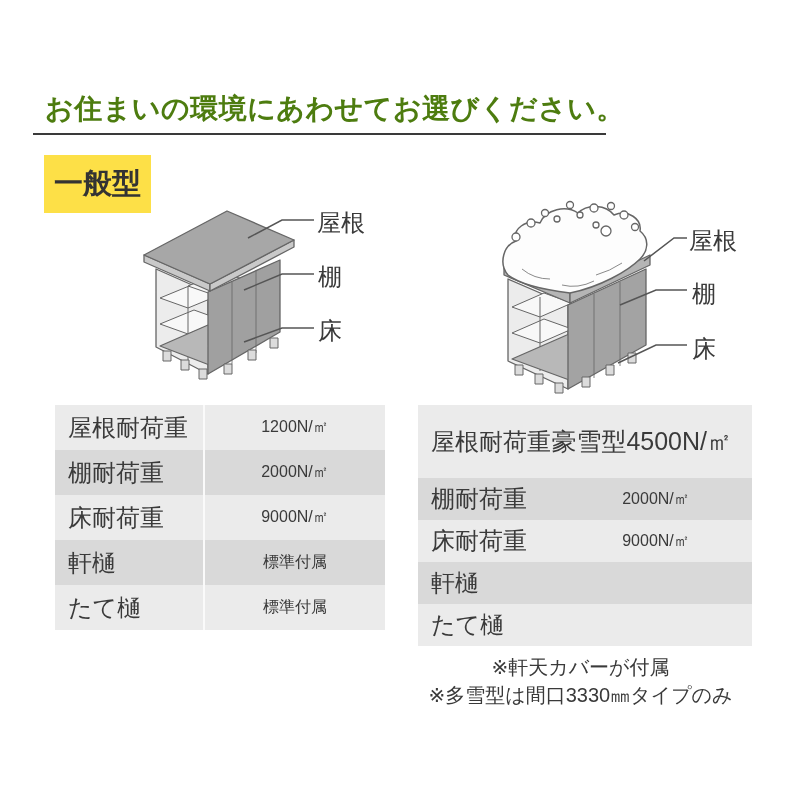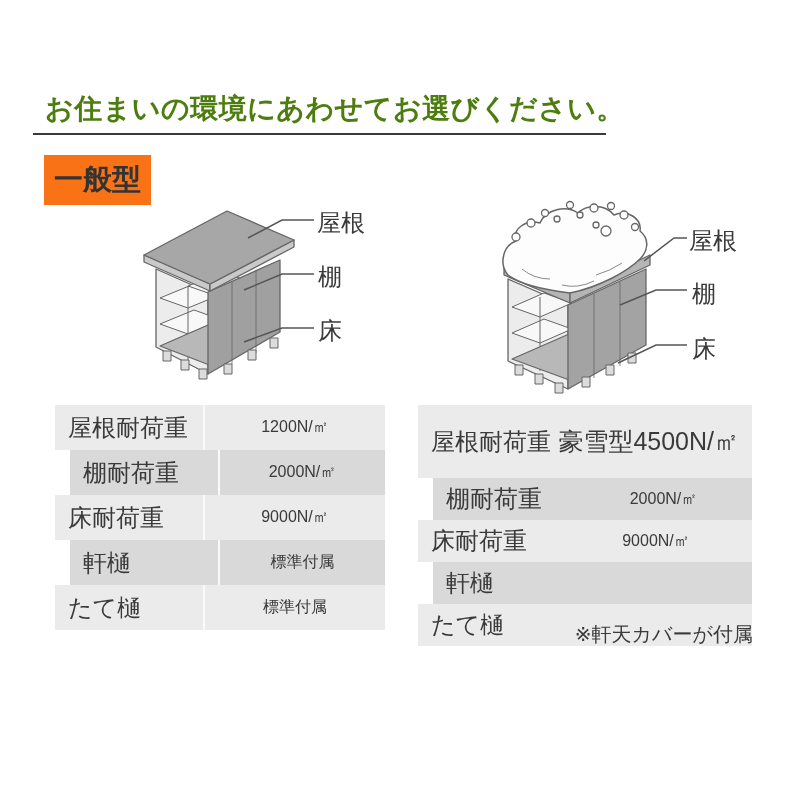--- a/index.html
+++ b/index.html
@@ -10,21 +10,21 @@
   }
   .title {
     position:absolute; left:45px; top:90px;
     font-size:28px; font-weight:600; letter-spacing:0.5px; color:#4d7c0f;
     white-space:nowrap;
   }
   .title-underline {
     position:absolute; left:33px; top:133px; width:573px; height:2px; background:#3a3a3a;
   }
   .badge {
-    position:absolute; top:155px; height:50px; background:#f97316;
+    position:absolute; top:155px; height:58px; background:#fde047;
     display:flex; align-items:center; padding:0 10px; box-sizing:border-box;
     font-size:29px; font-weight:600; color:#333; white-space:nowrap;
   }
   .badge-general { left:44px; }
   .badge-snow { left:408px; }
   .fig { position:absolute; }
   .fig-general { left:132px; top:196px; }
   .fig-snow { left:478px; top:193px; }
   .fig-label { position:absolute; font-size:24px; font-weight:500; color:#3a3a3a; white-space:nowrap; }
   
@@ -34,37 +34,37 @@
   
   .sl-roof  { left:689px; top:225px; }
   .sl-shelf { left:692px; top:278px; }
   .sl-floor { left:692px; top:333px; }
 
   .spec-table { position:absolute; }
   .table-general { left:55px; top:405px; width:330px; }
   .table-snow    { left:418px; top:405px; width:334px; }
   .row { display:flex; align-items:center; box-sizing:border-box; }
   .row.light { background:#ebebeb; }
-  .row.dark  { background:#d9d9d9;margin-left:15px; }
+  .row.dark  { background:#d9d9d9; }
   .table-general .row { height:45px; }
   .table-snow .row { height:42px; }
   .table-snow .row.tall { height:73px; }
   .cell-label {
     padding-left:13px; font-size:24px; font-weight:500; box-sizing:border-box; white-space:nowrap;
   }
   .table-general .cell-label { width:148px; }
   .table-snow .cell-label { width:142px; }
   .col-divider { width:2px; align-self:stretch; background:#fafafa; }
   .cell-value { flex:1; text-align:center; font-size:16px; font-weight:400; white-space:nowrap; }
   .cell-value-lines {
-    flex:1; text-align:right; padding-right:13px; font-size:25px; font-weight:500;
+    flex:1; text-align:right; padding-right:20px; font-size:25px; font-weight:500;
     line-height:33px; white-space:nowrap;
   }
   .footnotes {
-    position:absolute; left:408px; top:620px; width:345px; text-align:right;
+    position:absolute; left:408px; top:653px; width:345px; text-align:center;
     font-size:20px; font-weight:500; line-height:28px; color:#3a3a3a; white-space:nowrap;
   }
   svg { display:block; }
 </style>
 </head>
 <body>
 
 <div class="canvas">
 
   <div class="title">お住まいの環境にあわせてお選びください。</div>
@@ -224,15 +224,16 @@
     <div class="row dark">
       <div class="cell-label">軒樋</div>
     </div>
     <div class="row light">
       <div class="cell-label">たて樋</div>
     </div>
   </div>
 
   <div class="footnotes">
     <div>※軒天カバーが付属</div>
+    <div>※多雪型は間口3330㎜タイプのみ</div>
   </div>
 
 </div>
 
 </body></html>

